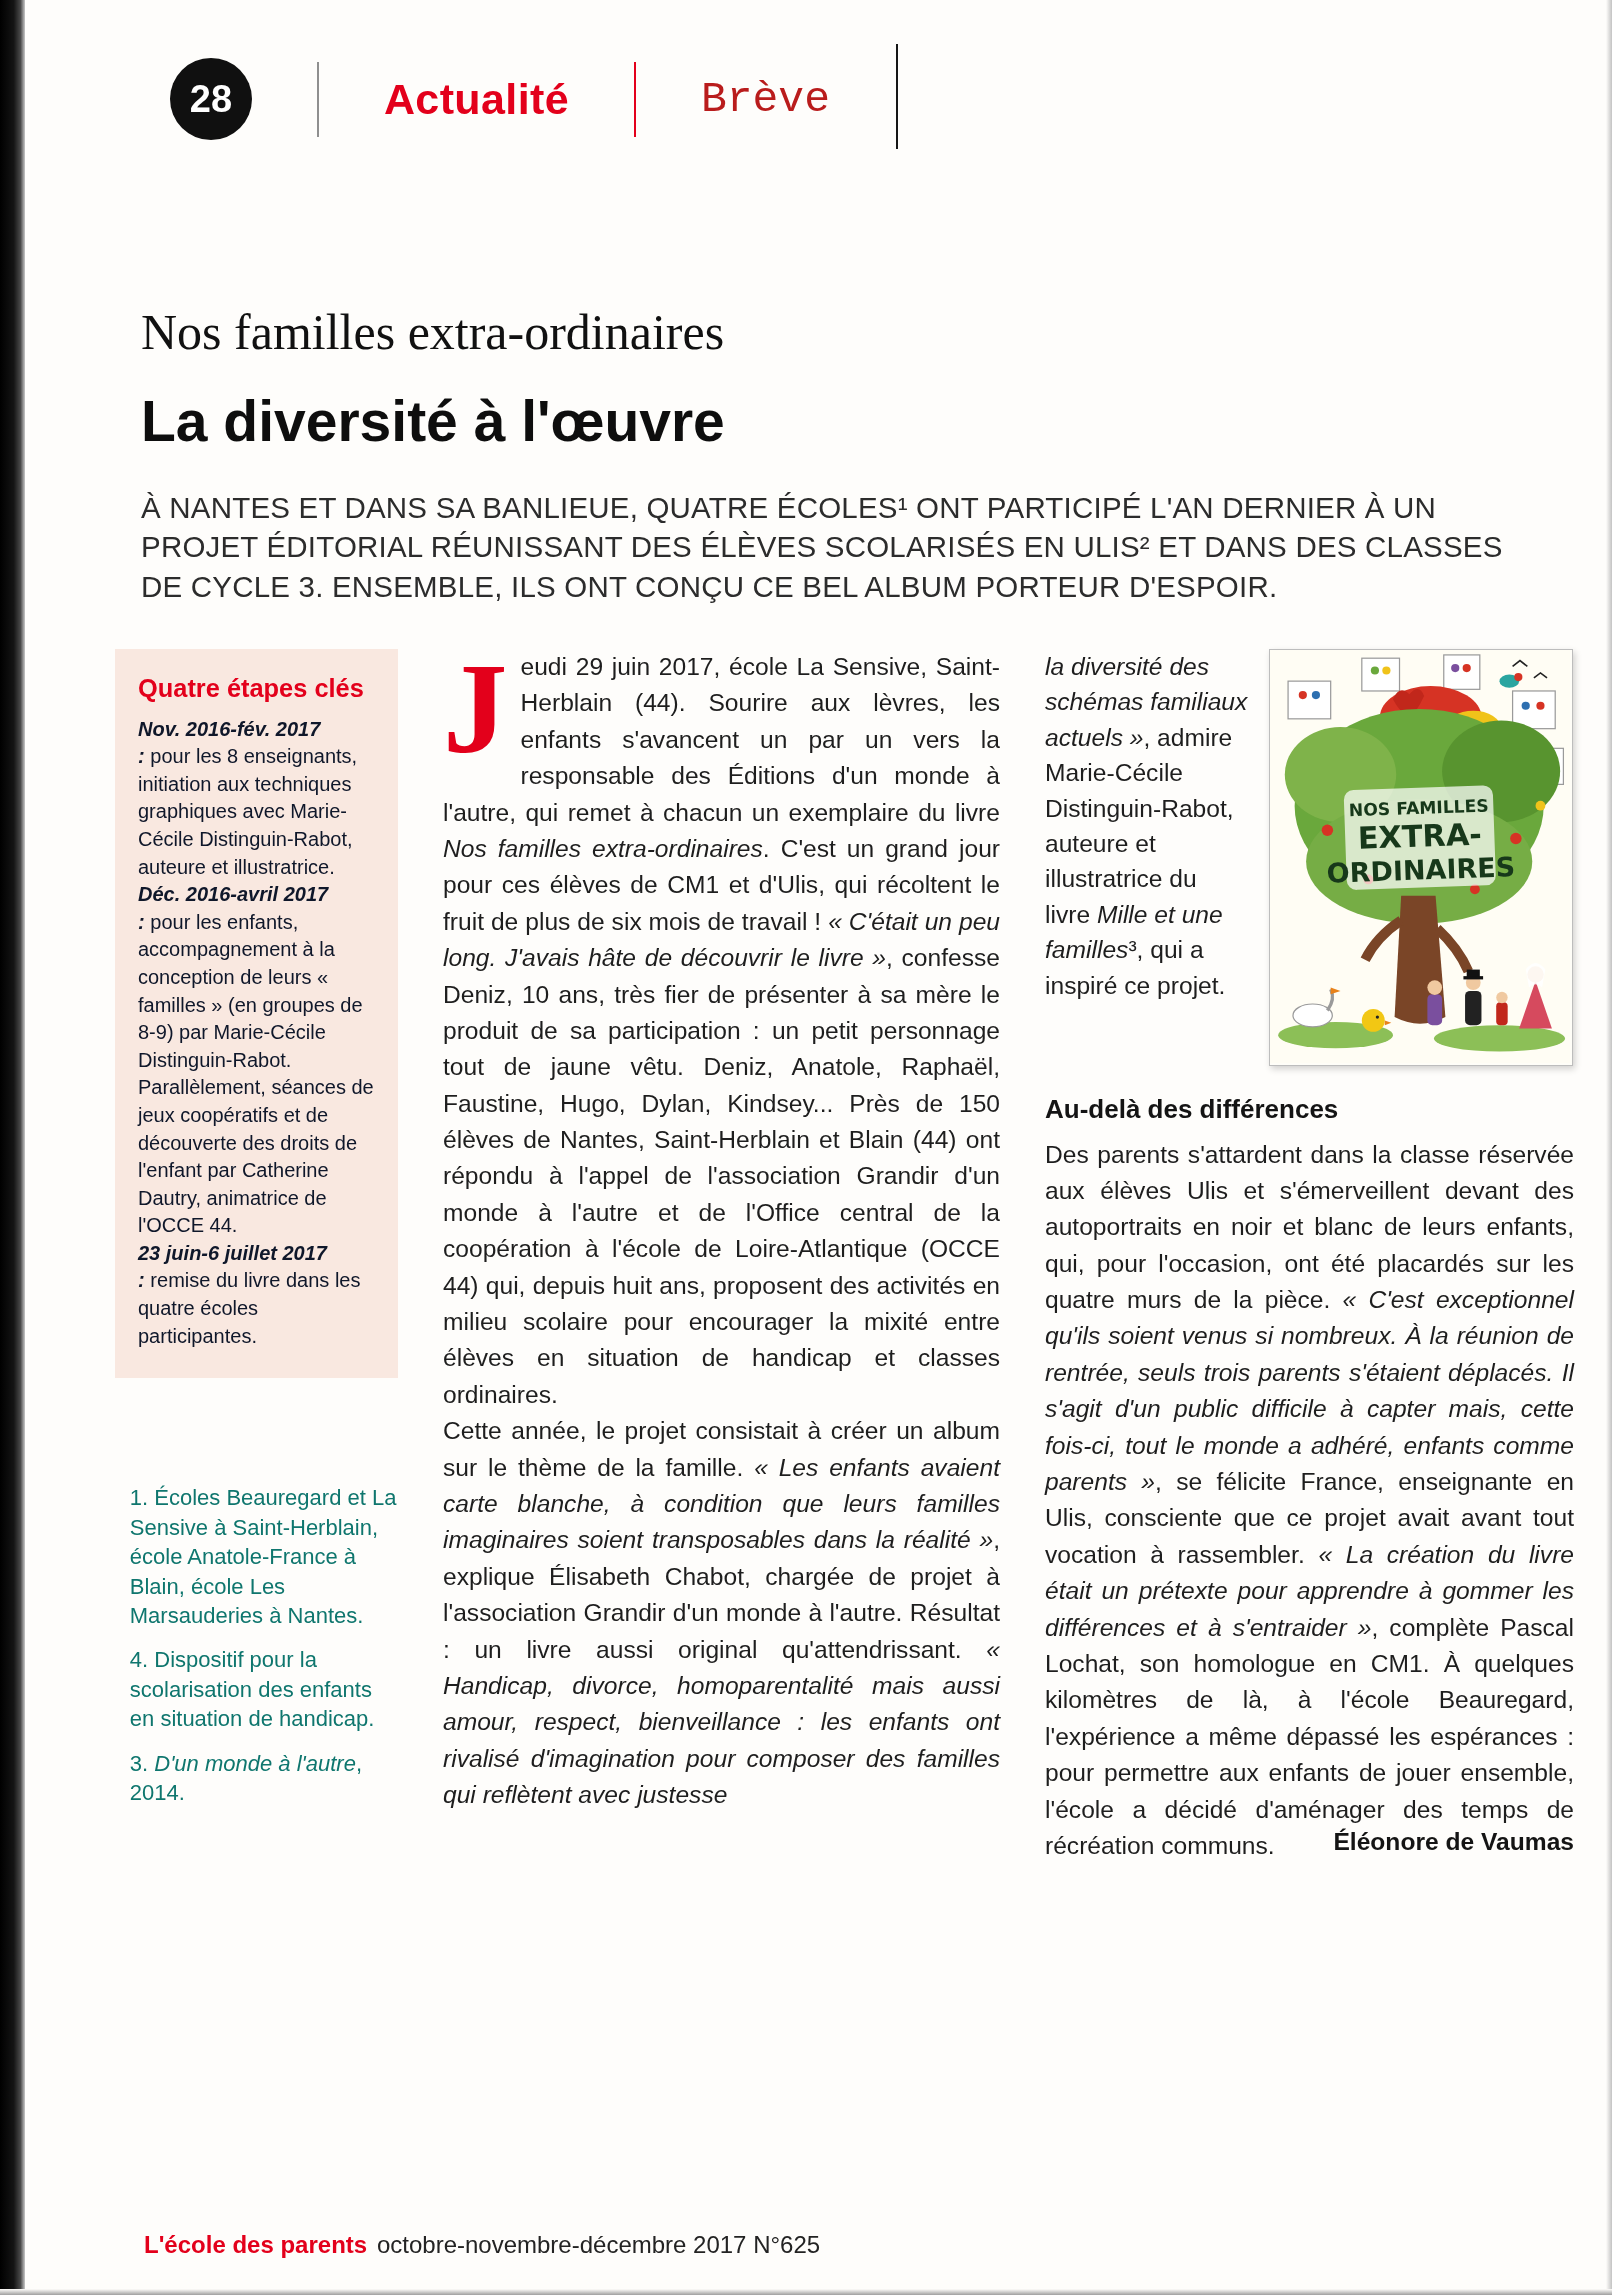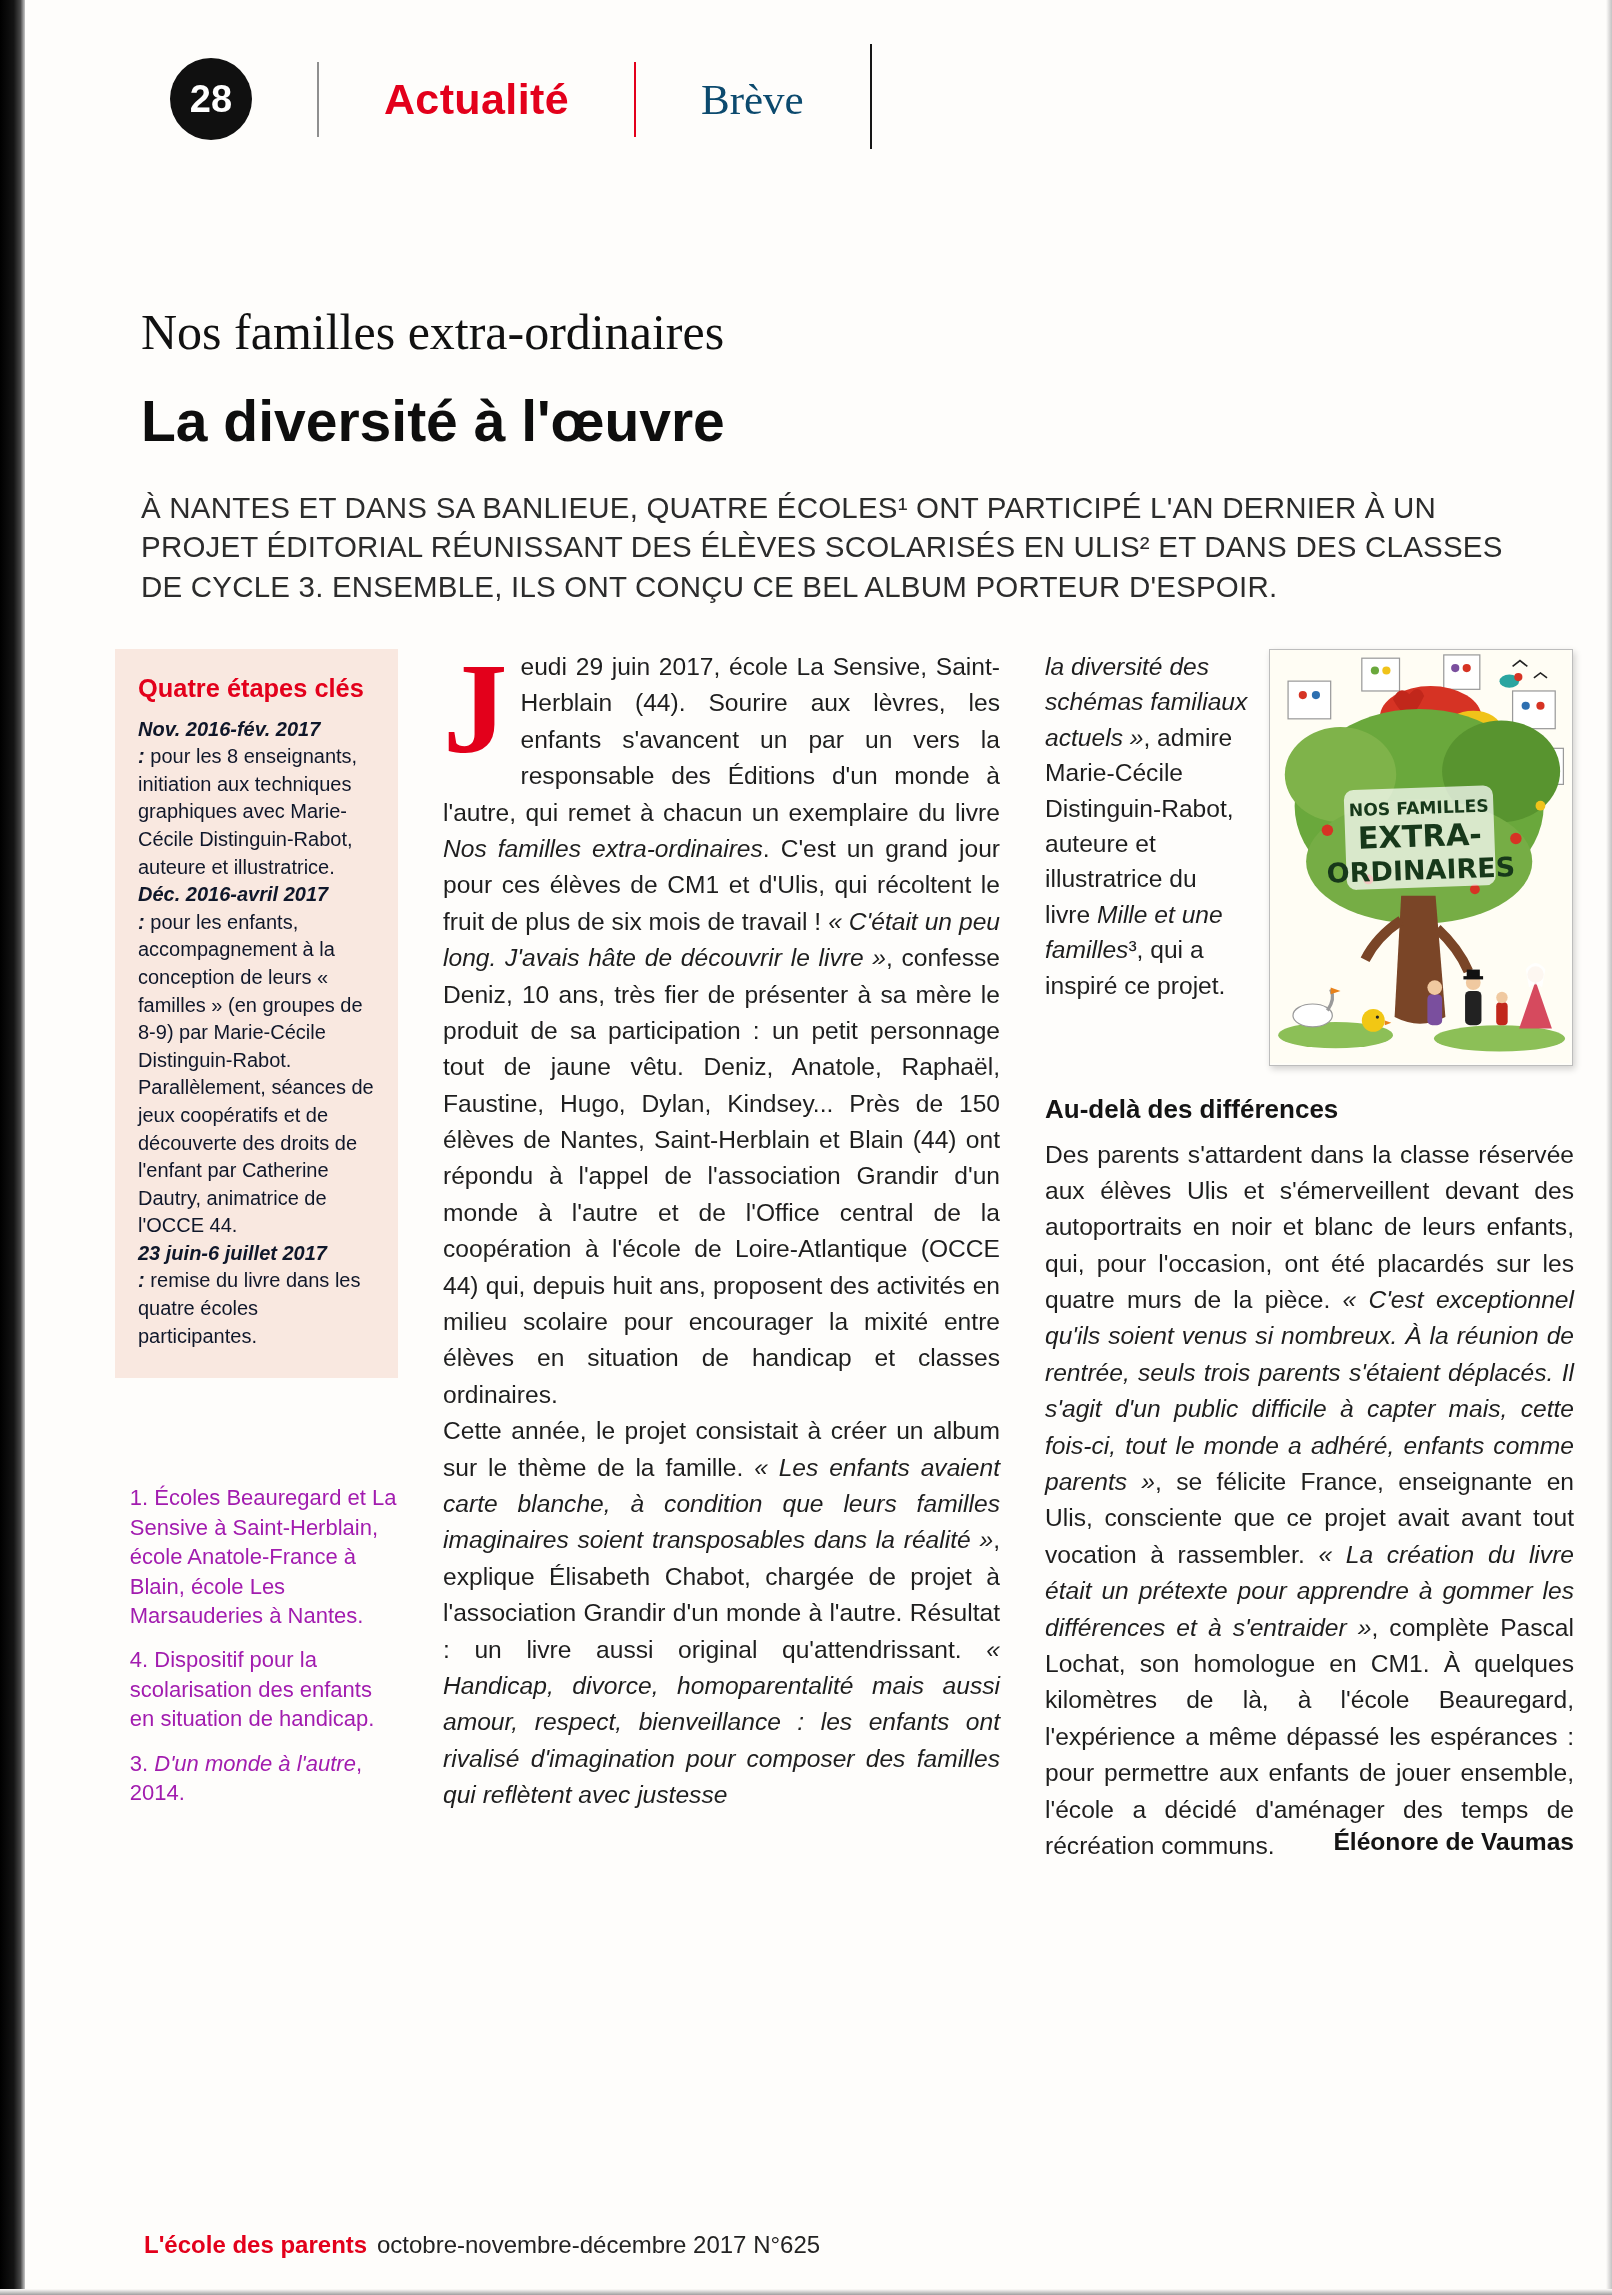--- a/index.html
+++ b/index.html
@@ -17,39 +17,39 @@
     background:linear-gradient(0deg,#9f9f9f,#fefdfb);}
 
   
   .header{position:absolute;left:170px;top:49px;display:flex;align-items:center;gap:45px;}
   .page-circle{width:82px;height:82px;border-radius:50%;background:#101010;color:#fff;
     display:flex;align-items:center;justify-content:center;font-size:38px;font-weight:bold;}
   .hsep1{width:2.5px;height:75px;background:#8f8f8f;margin:0 19.7px;}
   .hsep2{width:2.5px;height:75px;background:#e3001b;margin:0 19.7px;}
   .hsep3{width:2.5px;height:105px;background:#161616;margin:0 0 0 21px;align-self:flex-start;margin-top:-4.9px;}
   .section-label{color:#e3001b;font-weight:bold;font-size:43px;letter-spacing:0.4px;}
-  .subsection-label{font-family:Liberation Serif, serif;font-size:43px;color:#0c4a6e;}
+  .subsection-label{font-family:Liberation Mono, monospace;font-size:43px;color:#b91c1c;}
 
   
   .titleblock{position:absolute;left:141px;top:305px;width:1418px;}
   .kicker{font-family:"Liberation Serif",serif;font-size:50px;font-weight:400;color:#111;line-height:1.1;}
   .main-title{font-size:57px;font-weight:bold;color:#0e0e0e;margin-top:32px;line-height:1.05;}
   .standfirst{margin-top:36px;font-size:29.5px;line-height:1.34;color:#2c2c2c;letter-spacing:0.2px;width:1401px;}
 
   
   .columns{position:absolute;left:115px;top:649px;width:1426px;
     display:grid;grid-template-columns:283px 557px 529px;column-gap:45px;}
 
   
   .sidebar-box{background:#f9e8e0;padding:24.6px 23px 28px 23px;box-sizing:border-box;}
   .sidebar-title{color:#e3001b;font-weight:bold;font-size:25.4px;margin-bottom:13px;}
   .step{font-size:20px;line-height:1.38;margin:0;color:#0f172a;}
   .step-date{font-weight:bold;font-style:italic;margin-right:5.7px;}
   .footnotes{margin-top:105px;padding-left:14.8px;}
-  .footnote{font-size:22px;line-height:1.34;color:#a21caf;margin:0 0 14.8px 0;}
+  .footnote{font-size:22px;line-height:1.34;color:#0f766e;margin:0 0 14.8px 0;}
 
   
   .bodycol p{margin:0;font-size:24.6px;line-height:1.48;text-align:justify;color:#1e1e1e;}
   .dropcap{float:left;font-family:"Liberation Serif",serif;font-weight:bold;color:#e3001b;
     font-size:129px;line-height:.78;padding:9.8px 13px 0 0;}
   i{font-style:italic;}
 
   
   .col3-top{display:flex;gap:21px;}
   .col3-intro{width:203px;font-size:24.6px;line-height:1.44;color:#1e1e1e;}

